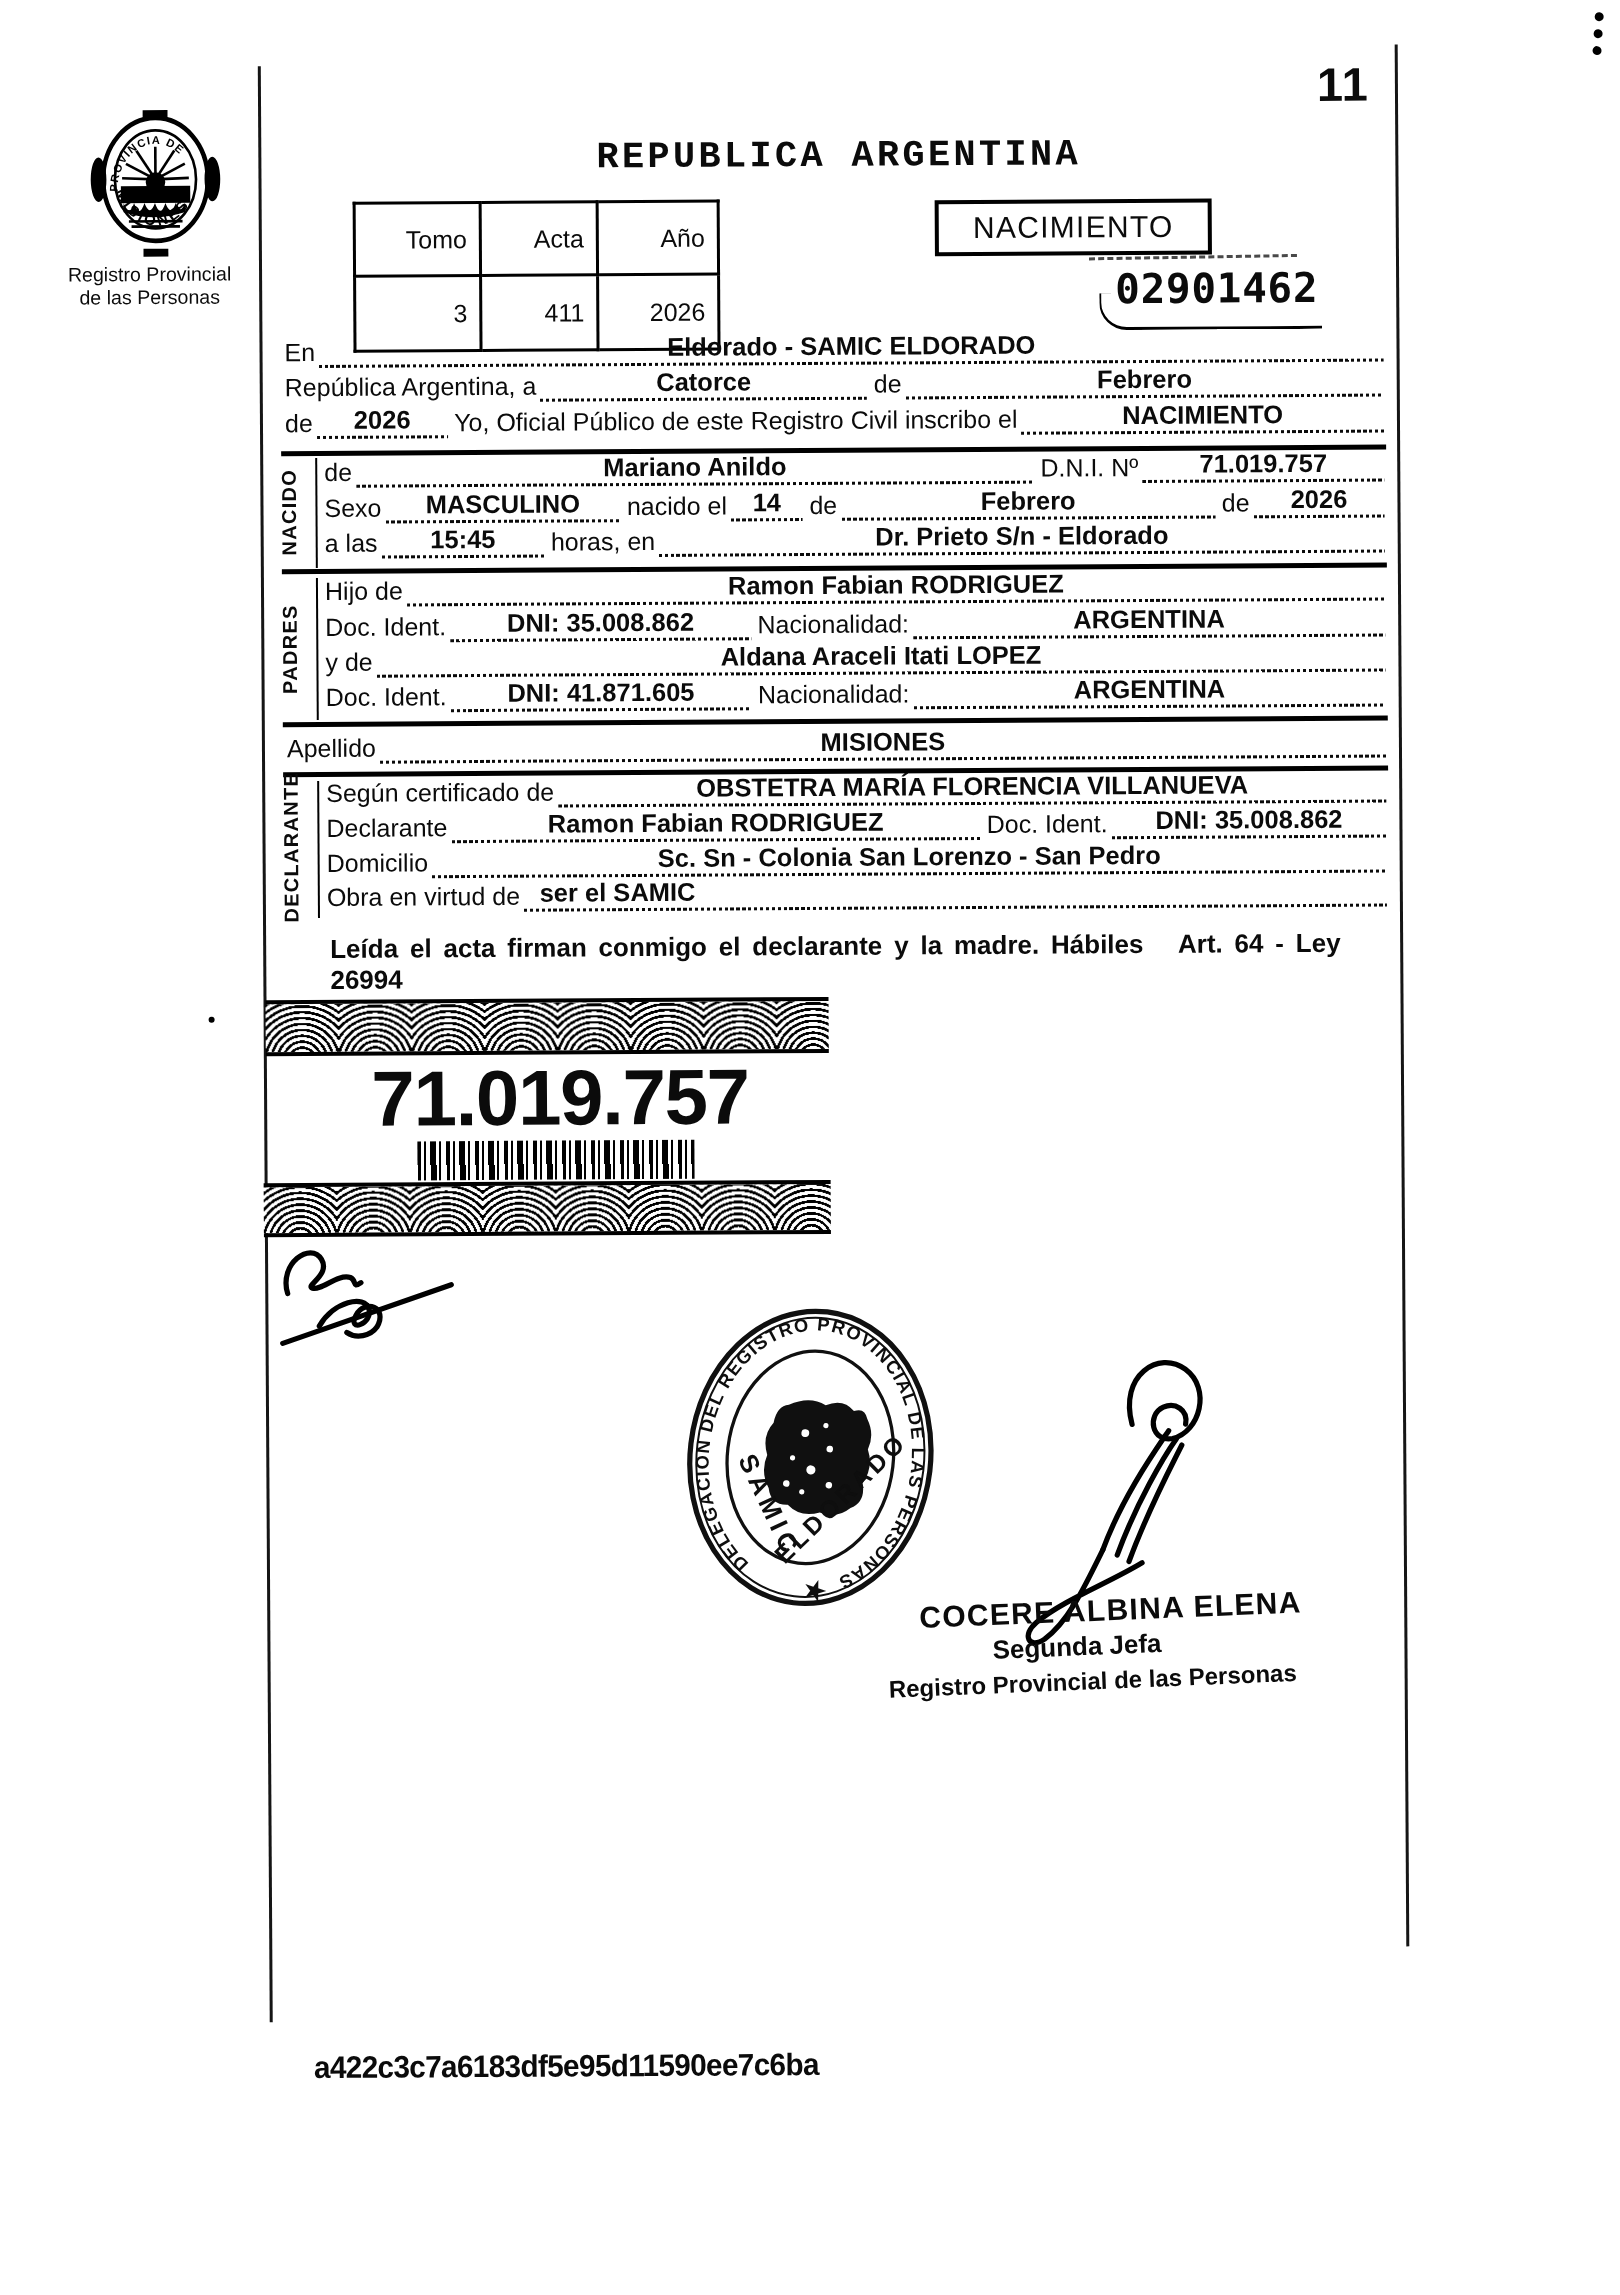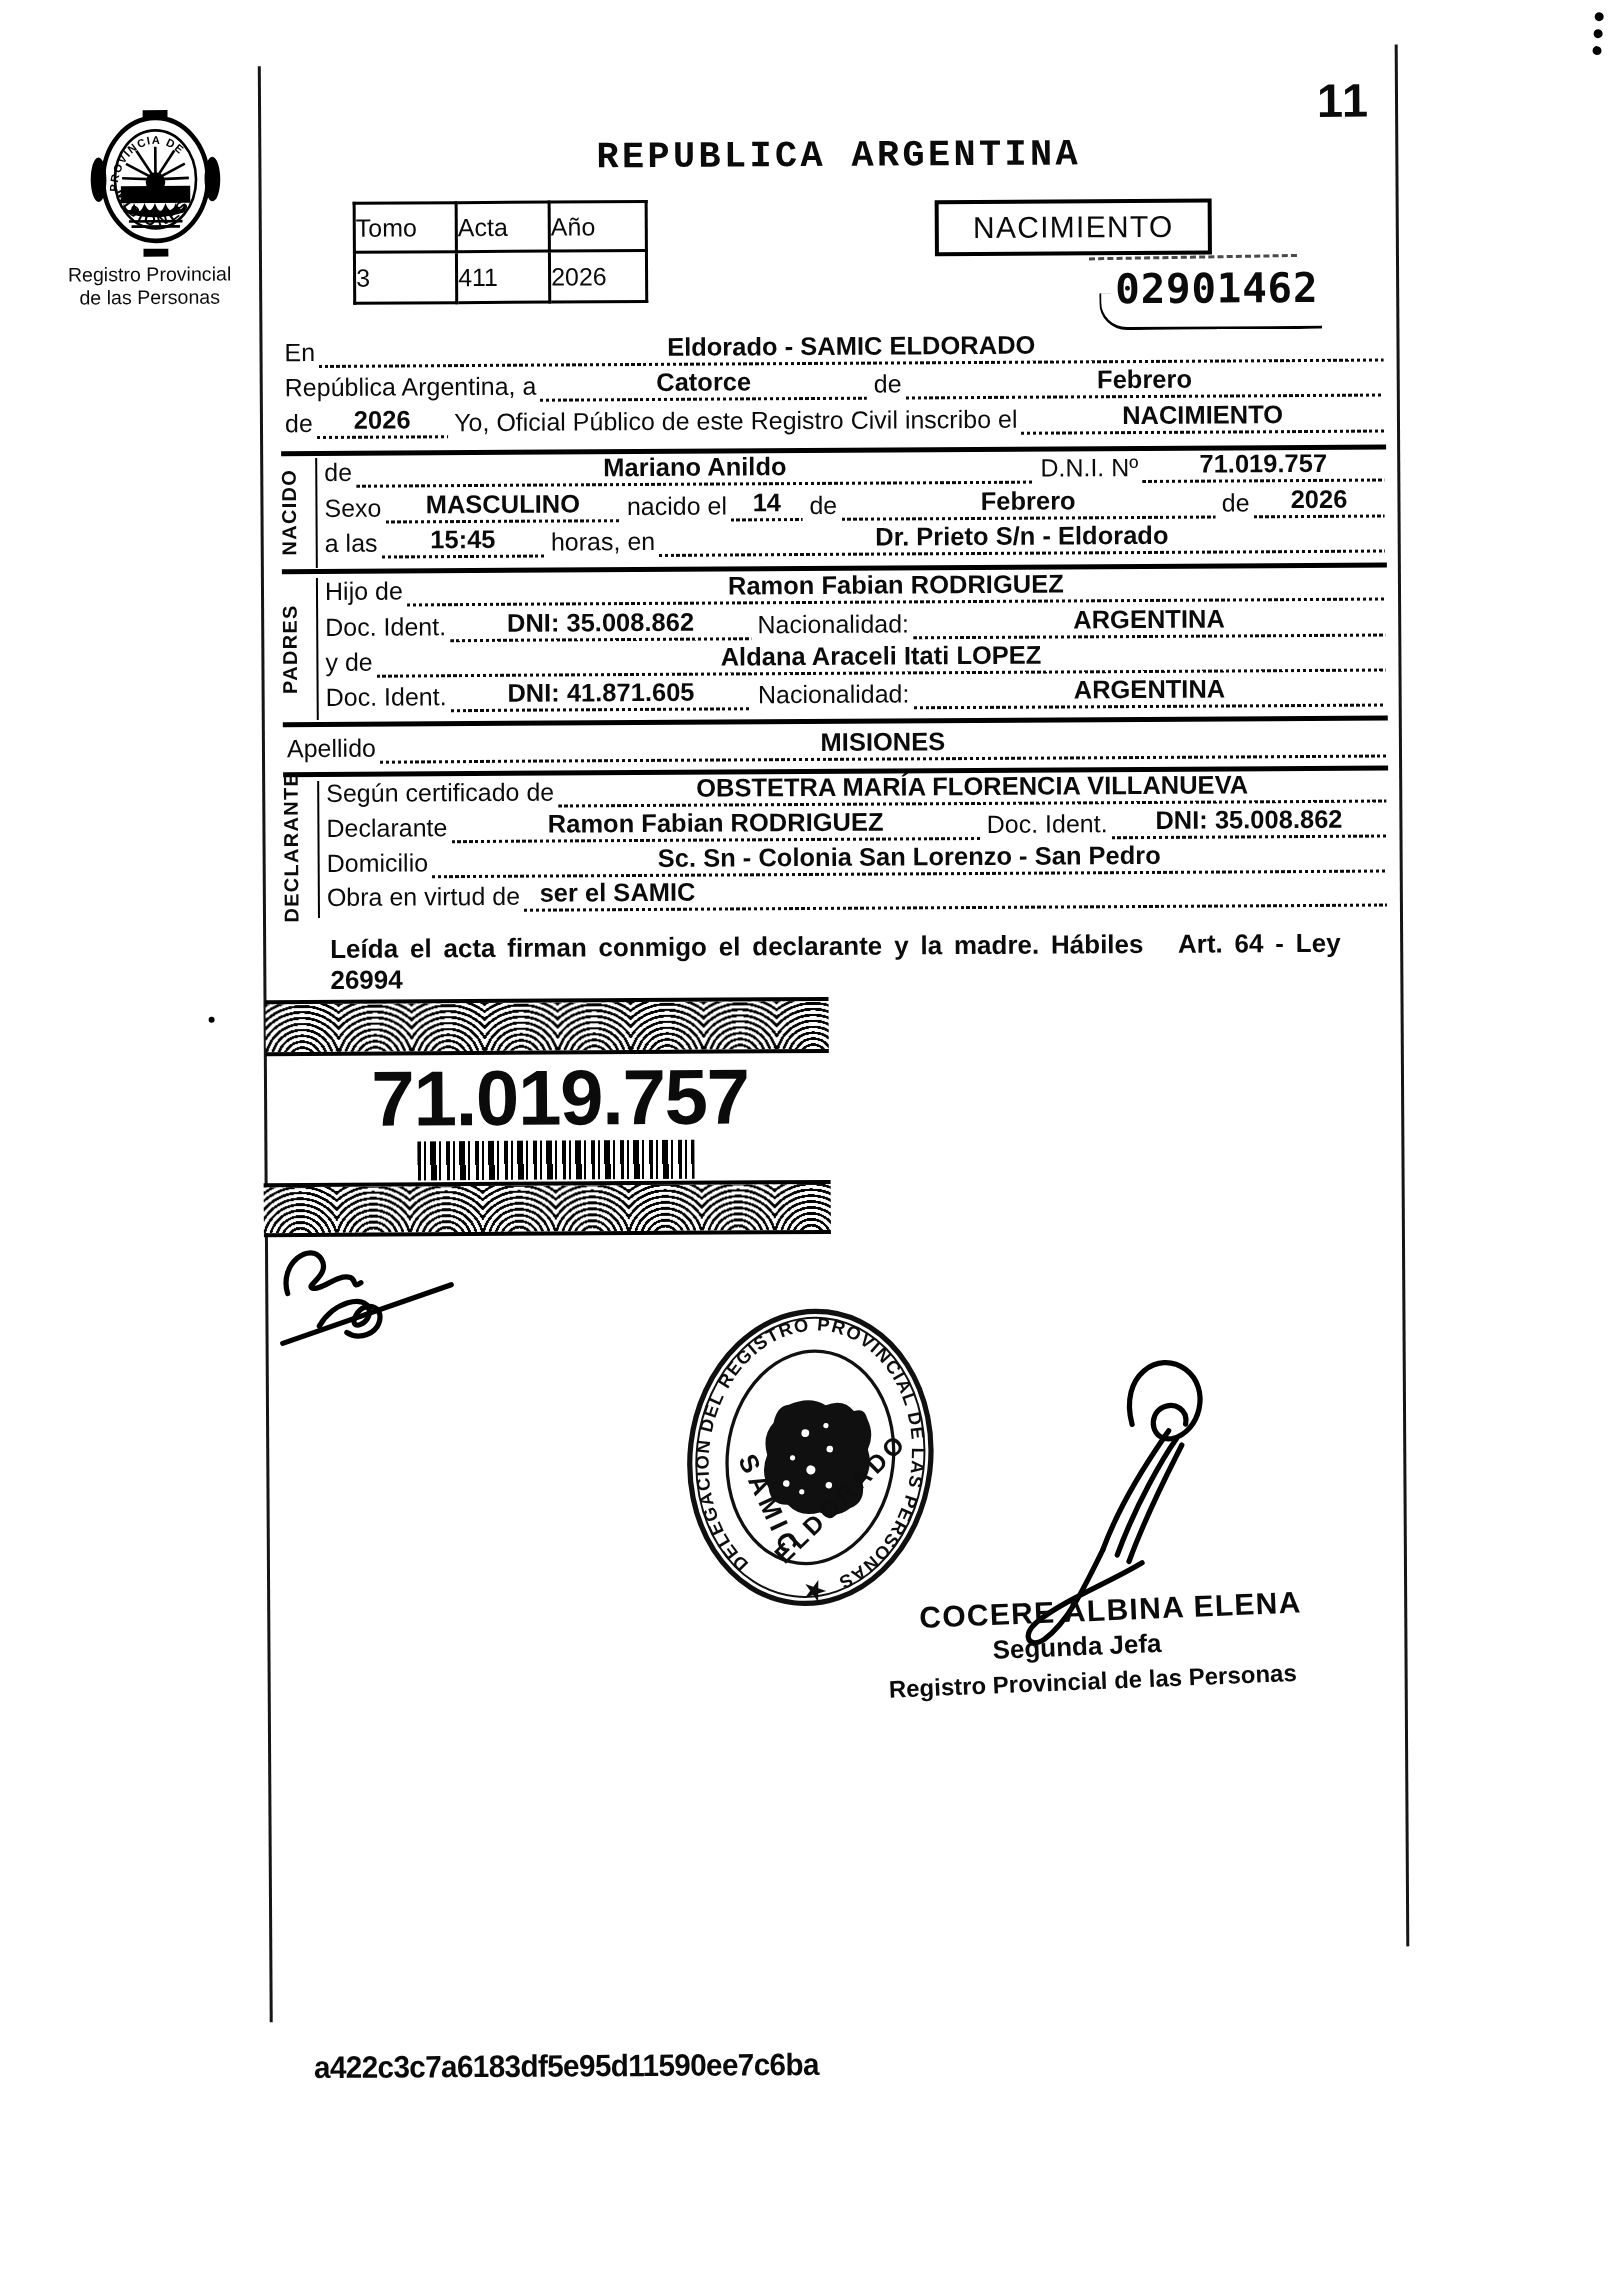--- a/index.html
+++ b/index.html
@@ -7,33 +7,33 @@
        font-family:"Liberation Sans",sans-serif;color:#0b0b0b;}
   #sheet{position:absolute;inset:0;transform:rotate(-0.35deg);transform-origin:50% 40%;}
 
   
   .vrule{position:absolute;background:#151515;}
 
   
   .smudge{position:absolute;}
 
   
-  .pagenum{position:absolute;left:1322px;top:76px;font-size:47px;font-weight:700;letter-spacing:1.3px;}
+  .pagenum{position:absolute;left:1322px;top:60px;font-size:47px;font-weight:700;letter-spacing:1.3px;}
 
   
   .logo-caption{position:absolute;left:62px;top:259px;width:183px;text-align:center;
                 font-size:19.6px;line-height:23px;font-weight:400;}
 
   
   .doc-title{position:absolute;left:601px;top:135px;font-family:"Liberation Mono",monospace;
              font-weight:700;font-size:37px;letter-spacing:3.3px;white-space:nowrap;}
 
   
   .rtable{position:absolute;left:357px;top:199px;border-collapse:collapse;}
-  .rtable td{border:3.3px solid #000;text-align:left;font-size:25px;padding:0;}
+  .rtable td{border:3.3px solid #000;text-align:right;font-size:25px;padding:12px;}
   .rtable tr:first-child td{height:46px;}
   .rtable tr:last-child td{height:48px;}
   .rtable td:nth-child(1){width:99px;}
   .rtable td:nth-child(2){width:90px;}
   .rtable td:nth-child(3){width:94px;}
 
   
   .type-box{position:absolute;left:939px;top:201px;width:269px;height:48px;border:4.6px solid #000;
             display:flex;align-items:center;justify-content:center;font-size:30px;letter-spacing:1.3px;}
 

